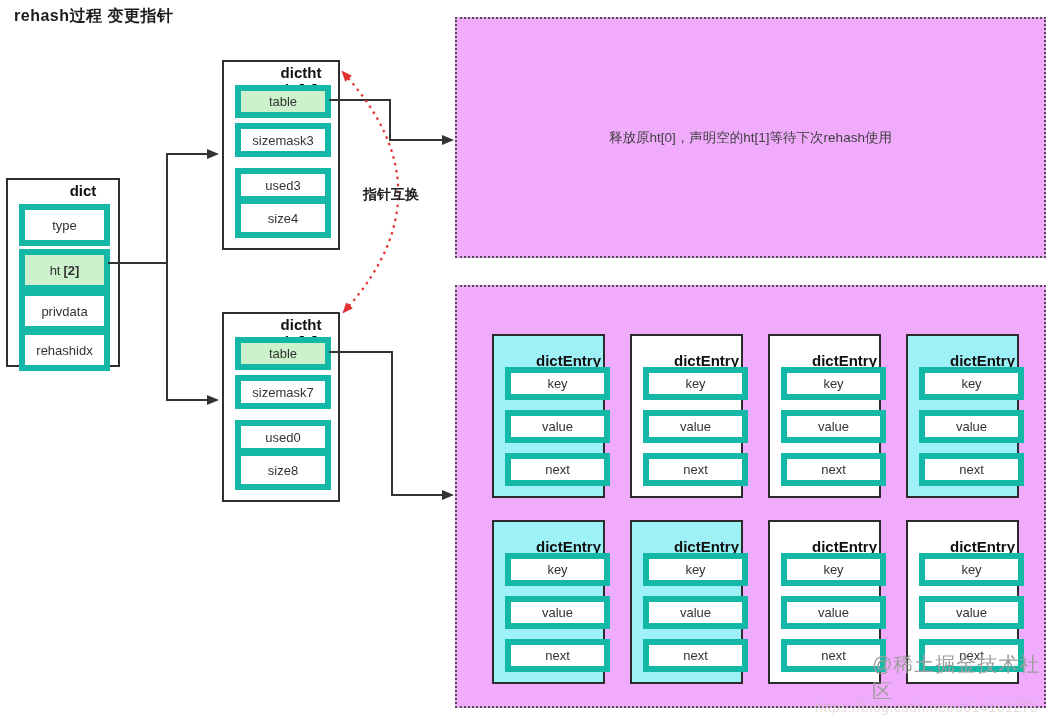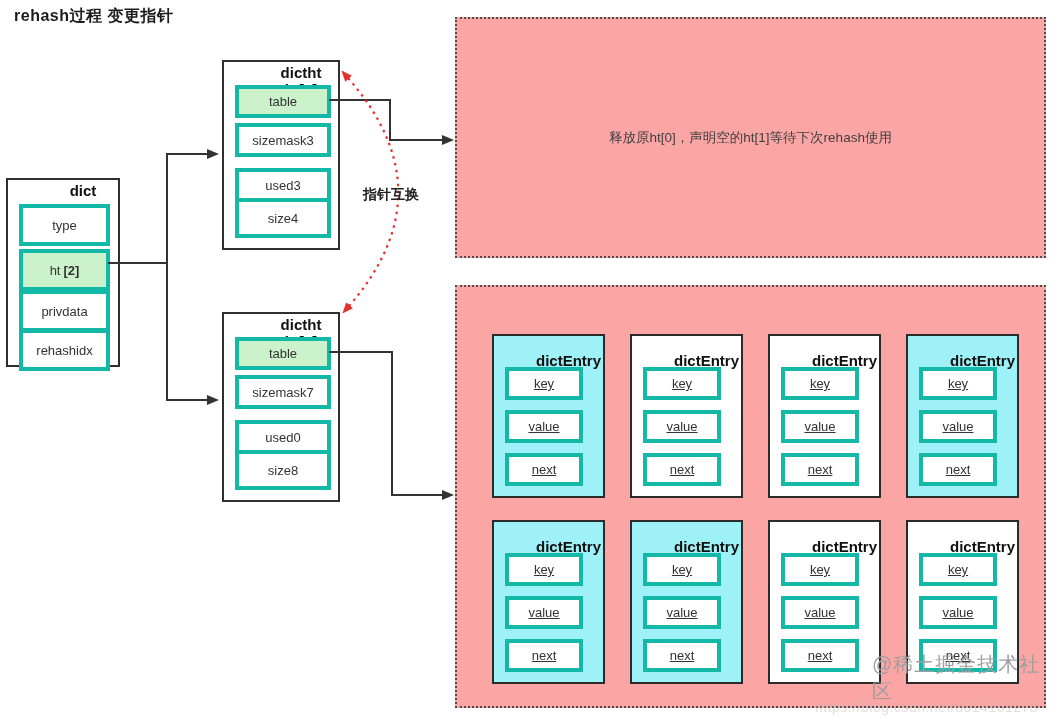--- a/index.html
+++ b/index.html
@@ -2,51 +2,51 @@
 <html style="--green: #ccf2cc; --cyan: #9ef2f7; --line: #333333; --red: #e53030;"><head>
 <meta charset="utf-8">
 <style>
   html,body{margin:0;padding:0;background:#fff;}
   body{font-family:"Liberation Sans","DejaVu Sans",sans-serif;}
   .canvas{position:relative;width:1058px;height:723px;background:#fff;overflow:hidden;}
   .page-title{position:absolute;left:14px;top:6px;margin:0;font-size:16px;font-weight:700;color:#1c1c1c;letter-spacing:.5px;}
 
   .struct-box{position:absolute;border:2px solid #2f2f2f;background:#fff;box-sizing:border-box;}
   .box-title{position:absolute;left:0;right:0;top:2px;text-align:center;font-size:15px;font-weight:700;color:#111;margin-left:40px;}
-  .field{position:absolute;border:4px solid #14b8a6;background:#fff;box-sizing:border-box;display:flex;align-items:center;justify-content:center;font-size:13px;color:#333;}
+  .field{position:absolute;border:6px solid #14b8a6;background:#fff;box-sizing:border-box;display:flex;align-items:center;justify-content:center;font-size:13px;color:#333;}
   .hl-green{background:var(--green,#ccf2cc);}
 
   
   #dict-box{left:6px;top:178px;width:114px;height:189px;}
   #dict-box .field{left:11px;width:91px;height:42px;}
   #dict-box .fa{top:24px}#dict-box .fb{top:69px}#dict-box .fc{top:110px}#dict-box .fd{top:149px}
   #dict-box b{margin-left:3px;}
 
   
   .ht-box{width:118px;height:190px;}
   #ht1-box{left:222px;top:60px;}
   #ht0-box{left:222px;top:312px;}
   .ht-box .field{left:11px;width:96px;}
   .ht-box .ta{top:23px;height:33px;}
   .ht-box .tb{top:61px;height:34px;}
   .ht-box .tc{top:106px;height:34px;}
   .ht-box .td{top:136px;height:40px;}
   .two-line{flex-direction:row;line-height:15px;}
 
   
-  .dashed-box{position:absolute;border:2px dotted #4d4d4d;background:#fca5a5;box-sizing:border-box;}
+  .dashed-box{position:absolute;border:2px dotted #4d4d4d;background:#f0abfc;box-sizing:border-box;}
   #note-box{left:455px;top:17px;width:591px;height:241px;display:flex;align-items:center;justify-content:center;}
   #note-text{font-size:13.5px;color:#3f3f3f;}
   #entries-box{left:455px;top:285px;width:591px;height:423px;}
 
   
   .entry-box{position:absolute;border:2px solid #2b2b2b;background:#fff;width:113px;height:164px;box-sizing:border-box;}
   .entry-box.hl{background:var(--cyan,#9ef2f7);}
   .entry-box .box-title{top:16px;}
-  .entry-box .field{left:11px;width:78px;height:33px;background:#fff;text-decoration:underline;}
+  .entry-box .field{left:11px;width:105px;height:33px;background:#fff;}
   .entry-box .ea{top:31px}.entry-box .eb{top:74px}.entry-box .ec{top:117px}
 
   
   .wires{position:absolute;left:0;top:0;width:1058px;height:723px;pointer-events:none;}
   .wire{fill:none;stroke:var(--line,#333);stroke-width:2;}
   .redwire{fill:none;stroke:var(--red,#e53030);stroke-width:2.2;stroke-dasharray:2.5 4.5;}
   #ah path{fill:var(--line,#333);}
   #ahr path{fill:var(--red,#e53030);}
 
   .swap-label{position:absolute;left:363px;top:186px;font-size:14px;font-weight:700;color:#222;}

